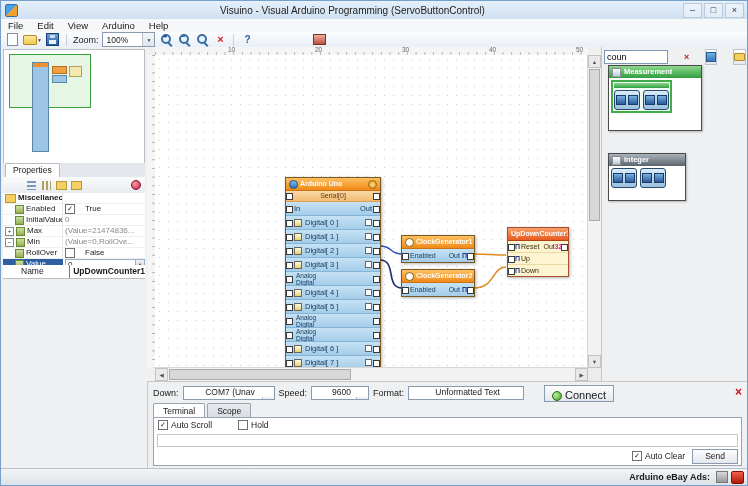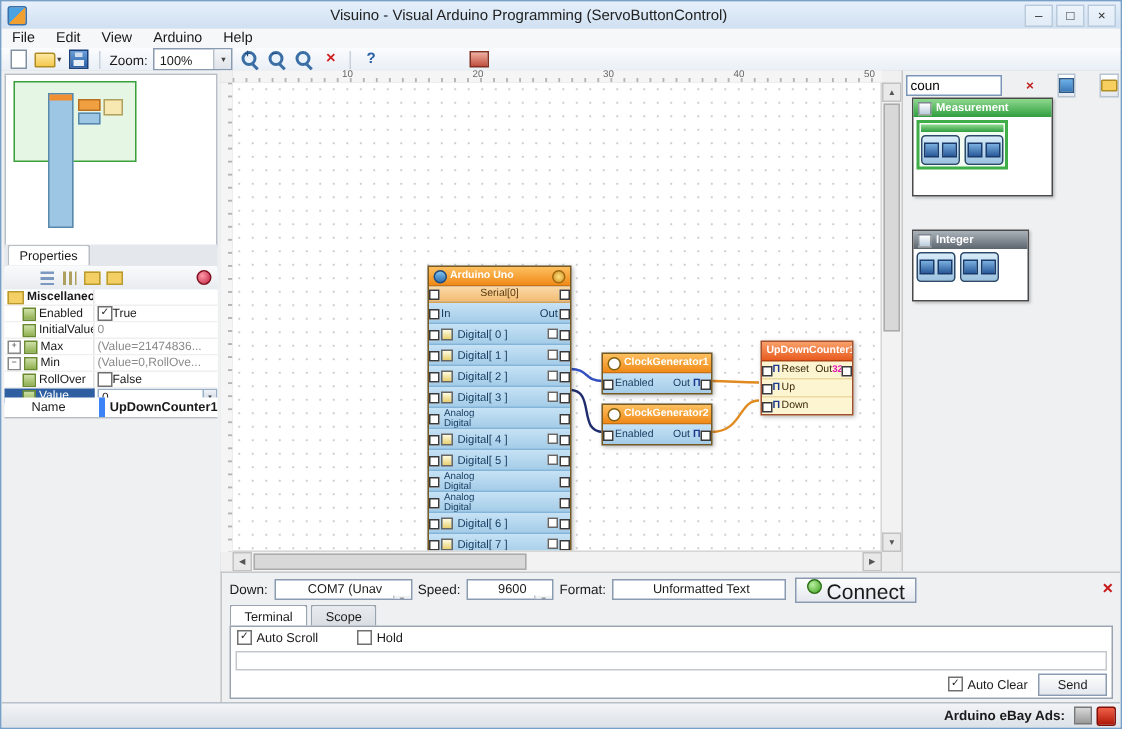--- a/index.html
+++ b/index.html
@@ -44,33 +44,33 @@
   .ptab{height:13px;line-height:13px;background:#fff;border:1px solid #b8bec6;border-bottom:none;font-size:8.5px;padding:0 7px;border-radius:2px 2px 0 0;margin-left:2px;}
   .ptoolbar{position:absolute;left:2px;top:130px;right:2px;height:16px;background:linear-gradient(#fafbfc,#e8ebef);border-bottom:1px solid #c8ccd2;display:flex;align-items:center;gap:3px;padding:0 4px 0 22px;}
   .pt-ico{width:12px;height:12px;display:flex;align-items:center;justify-content:center;}
   .pt-bars{width:9px;height:9px;background:repeating-linear-gradient(180deg,#7a98c0 0 2px,transparent 2px 4px);}
   .pt-az{width:9px;height:9px;background:repeating-linear-gradient(90deg,#b0a060 0 2px,transparent 2px 4px);}
   .pt-fold{width:9px;height:7px;background:#f4d064;border:1px solid #b89a30;}
   .pt-pin{margin-left:auto;width:8px;height:8px;border-radius:50%;background:radial-gradient(circle at 35% 35%,#f9a,#c02040);border:1px solid #801020;}
   .prop-grid{position:absolute;left:2px;top:146px;right:2px;background:#fff;border-bottom:1px solid #b8bec6;}
   .prow{display:flex;height:10px;line-height:10px;font-size:8px;border-bottom:1px solid #efefef;background:#fff;align-items:center;}
   .pname{width:60px;padding-left:2px;display:flex;align-items:center;gap:2px;border-right:1px solid #e4e4e4;height:100%;box-sizing:border-box;white-space:nowrap;overflow:hidden;}
-  .pval{flex:1;padding-left:2px;display:flex;align-items:center;gap:0;color:#222;height:100%;white-space:nowrap;overflow:hidden;}
+  .pval{flex:1;padding-left:2px;display:flex;align-items:center;gap:10px;color:#222;height:100%;white-space:nowrap;overflow:hidden;}
   .gray{color:#8a8a8a;}
   .pcat{font-weight:bold;}
   .ind{padding-left:12px;}
   .exp{width:7px;height:7px;border:1px solid #888;background:#fff;font-size:6px;line-height:6px;text-align:center;color:#333;flex:0 0 auto;}
   .pico{width:7px;height:7px;background:linear-gradient(#cfe0a8,#8fb050);border:1px solid #6a8a30;flex:0 0 auto;}
   .folder{width:9px;height:7px;background:#f4d064;border:1px solid #b89a30;flex:0 0 auto;}
   .cb{width:8px;height:8px;border:1px solid #707070;background:#fff;font-size:7px;line-height:7px;text-align:center;color:#222;flex:0 0 auto;}
   .prow.sel .pname{background:#2f5fa0;color:#fff;border-right-color:#2f5fa0;}
   .editor{background:#fff;border:1px solid #9ab0c8;height:9px;line-height:9px;flex:1;padding-left:2px;display:flex;align-items:center;}
   .spin{margin-left:auto;width:8px;height:8px;background:linear-gradient(#eef2f6,#cdd6e0);border-left:1px solid #9ab0c8;font-size:4px;text-align:center;color:#445;}
   .name-row{position:absolute;left:2px;top:218px;right:2px;height:13px;background:#fff;border-bottom:1px solid #b8bec6;display:flex;font-size:8.5px;line-height:13px;}
-  .name-row .nl{width:60px;padding-left:18px;border-right:4px solid #3b82f6;}
+  .name-row .nl{width:60px;padding-left:18px;border-right:1px solid #3b82f6;}
   .name-row .nv{flex:1;padding-left:3px;font-weight:bold;}
 
   
   .canvas-area{position:absolute;left:146px;top:46px;width:454px;height:334px;background:#f0f0f0;}
   .corner{position:absolute;left:0;top:0;width:8px;height:8px;background:#f0f0f0;border-right:1px solid #c0c0c0;border-bottom:1px solid #c0c0c0;}
   .hruler{position:absolute;left:8px;top:0;right:13px;height:8px;background:#f5f5f5;border-bottom:1px solid #c0c0c0;background-image:repeating-linear-gradient(90deg,#b4b4b4 0 1px,transparent 1px 8.7px);background-size:8.7px 3px;background-position:0 5px;background-repeat:repeat-x;}
   .hruler span{position:absolute;top:-1px;font-size:6.5px;color:#666;}
   .vruler{position:absolute;left:0;top:8px;width:8px;bottom:13px;background:#f5f5f5;border-right:1px solid #c0c0c0;background-image:repeating-linear-gradient(180deg,#b4b4b4 0 1px,transparent 1px 8.7px);background-size:3px 8.7px;background-position:5px 0;background-repeat:repeat-y;}
   .canvas{position:absolute;left:8px;top:8px;right:13px;bottom:13px;background:#fff;background-image:radial-gradient(circle,#c8cdd2 0.8px,transparent 1px);background-size:9px 9px;overflow:hidden;}
   .wires{position:absolute;left:0;top:0;width:100%;height:100%;pointer-events:none;}
@@ -134,21 +134,21 @@
   .sel-strip{height:5px;background:linear-gradient(#8ed88e,#2f9e3f);margin-bottom:2px;}
   .sel-icons{display:flex;gap:3px;}
   .cicon{width:24px;height:18px;border:1px solid #2b4a6b;border-radius:3px;background:linear-gradient(#d8ecfa,#9cc2e0);display:flex;align-items:center;justify-content:center;gap:2px;}
   .scr{width:8px;height:8px;background:linear-gradient(#7ab0e0,#2a5a9a);border:1px solid #1a3a6a;}
 
   
   .bottom-panel{position:absolute;left:146px;top:380px;right:0;bottom:16px;background:#eef0f2;border-top:1px solid #c8c8c8;border-left:1px solid #c8c8c8;box-sizing:border-box;}
   .port-row{position:absolute;left:5px;top:3px;right:20px;height:16px;display:flex;align-items:center;gap:4px;font-size:9px;}
   .combo{height:14px;border:1px solid #8a9ab0;background:#fff;display:flex;align-items:center;font-size:8.5px;padding-left:3px;box-sizing:border-box;white-space:nowrap;overflow:hidden;flex-direction:column;}
   .w-port{width:92px;} .w-speed{width:58px;} .w-format{width:116px;gap:34px;}
-  .connect-btn{height:15px;border:1px solid #8a9ab0;background:linear-gradient(#fdfdfd,#e4e8ee);display:flex;align-items:flex-start;gap:3px;font-size:14px;padding:0 7px;margin-left:2px;}
+  .connect-btn{height:15px;border:1px solid #8a9ab0;background:linear-gradient(#fdfdfd,#e4e8ee);display:flex;align-items:flex-end;gap:3px;font-size:11px;padding:0 7px;margin-left:16px;}
   .conn-ico{width:8px;height:8px;border-radius:50%;background:radial-gradient(circle at 35% 35%,#b8f0a0,#3fa020);border:1px solid #2a7010;}
   .bp-close{position:absolute;right:5px;top:3px;color:#c81818;font-weight:bold;font-size:12px;line-height:14px;}
   .tabs{position:absolute;left:5px;top:21px;height:14px;display:flex;}
   .tab{height:14px;line-height:14px;font-size:8.5px;padding:0 9px;border:1px solid #9aa4b0;border-bottom:none;background:linear-gradient(#e8ebef,#d8dde3);margin-right:2px;border-radius:2px 2px 0 0;}
   .tab.active{background:#fff;}
   .term-box{position:absolute;left:5px;top:35px;right:5px;bottom:3px;background:#fff;border:1px solid #9aa4b0;}
   .opts-row{display:flex;gap:26px;align-items:center;padding:2px 4px;font-size:8.5px;}
   .opt{display:flex;align-items:center;gap:3px;}
   .term-text{position:absolute;left:3px;right:3px;top:16px;bottom:18px;border:1px solid #c4c8cc;background:#fff;}
   .send-row{position:absolute;left:3px;right:3px;bottom:2px;height:14px;display:flex;align-items:center;justify-content:flex-end;gap:7px;font-size:8.5px;}

